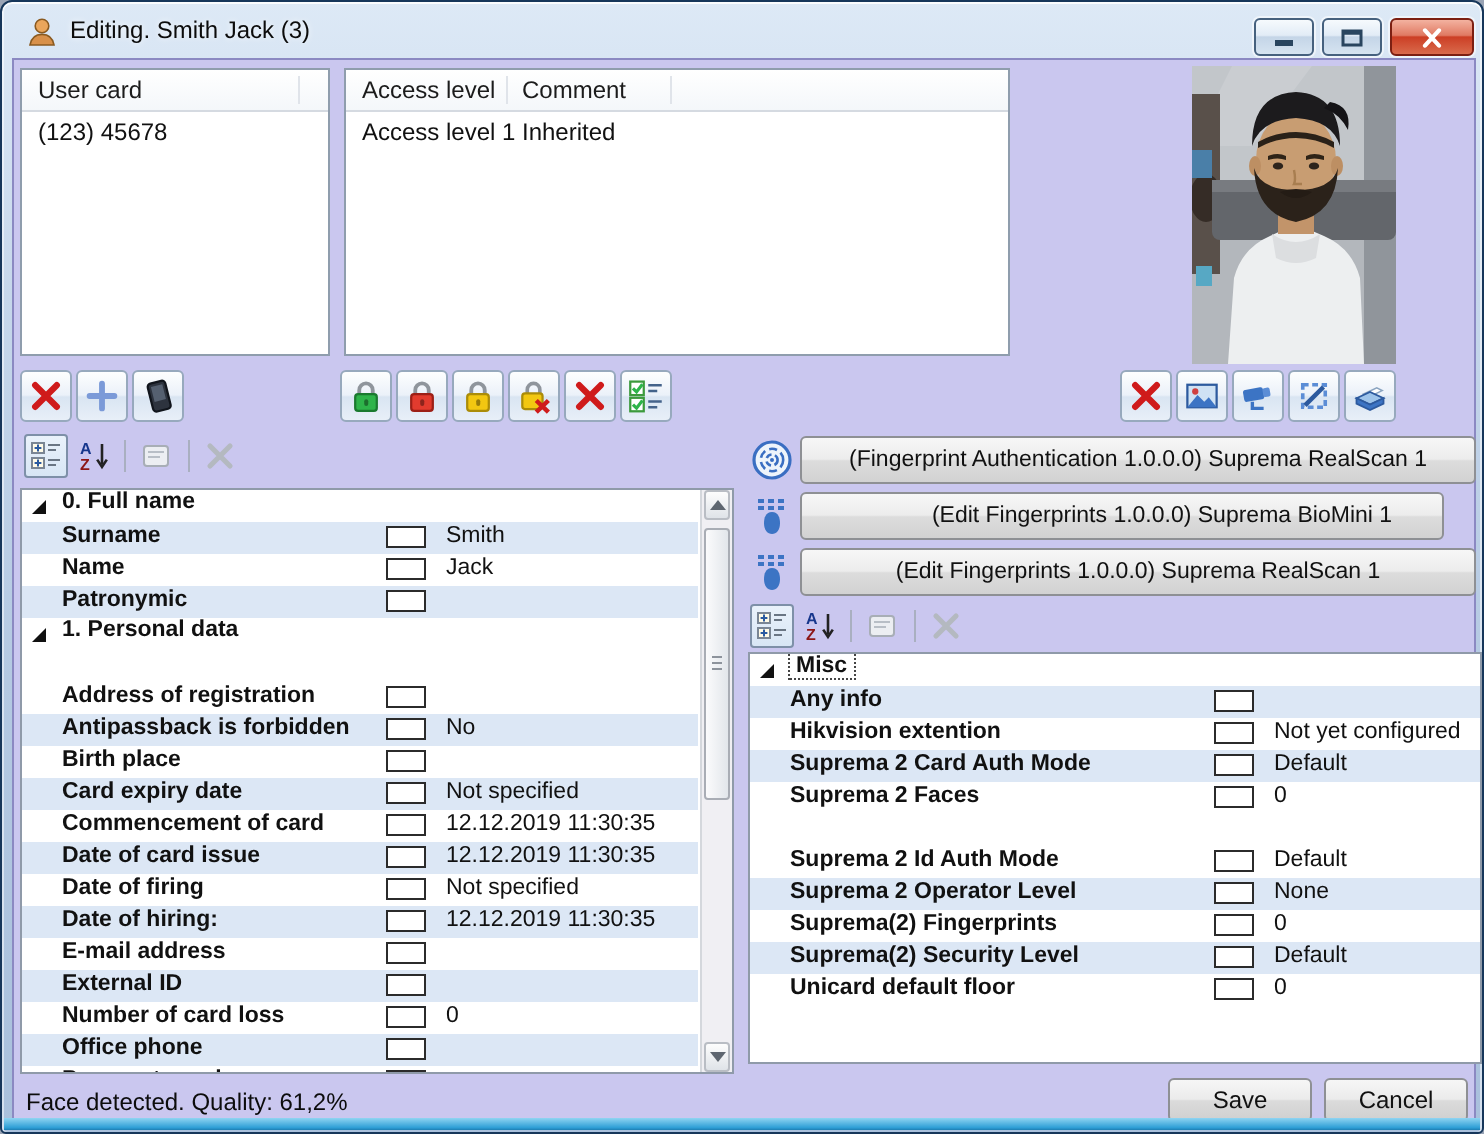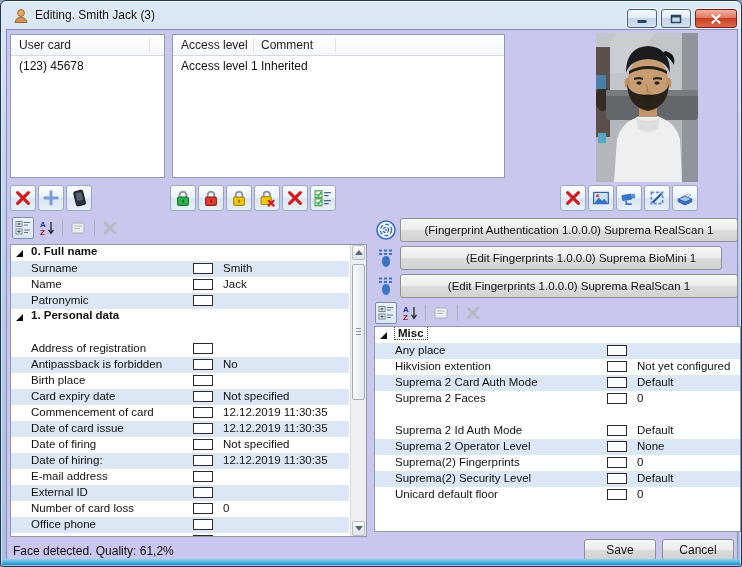--- a/index.html
+++ b/index.html
@@ -35,21 +35,21 @@
     display:flex;align-items:center;justify-content:center;padding:0;}
   .gbtn.pressed{border-color:#7e90a8;background:linear-gradient(#eaf2fb,#d8e6f5);}
   .gbtn svg{width:16px;height:16px;}
   .gsep{position:absolute;width:1px;height:16px;background:#a9afc0;}
   
   .pgrid{position:absolute;background:#fff;border:1px solid #8f9aa9;}
   .pgrid-body{position:absolute;left:0;top:0;right:0;bottom:0;overflow:hidden;}
   .prow{position:absolute;left:0;height:16px;font-size:11.5px;color:#111;}
   .prow.item{background:#fff;}
   .prow.alt{background:#dce7f5;}
-  .prow .plabel{position:absolute;left:20px;top:1px;white-space:nowrap;}
+  .prow .plabel{position:absolute;left:20px;top:1px;white-space:nowrap;font-weight:bold;}
   .prow .pbox{position:absolute;top:2px;width:20px;height:11px;background:#fff;border:1px solid #2b2b2b;}
   .prow .pval{position:absolute;top:1px;white-space:nowrap;}
   .prow.cat{background:#fff;font-weight:bold;}
   .prow.cat .tri{position:absolute;left:5px;top:5px;width:0;height:0;border-left:7px solid transparent;border-bottom:7px solid #111;}
   .prow.cat .pcat{position:absolute;left:20px;top:0;}
   .pcat.focus{outline:1px dotted #444;padding:0 3px;}
   
   .vscroll{position:absolute;top:0;bottom:0;right:0;width:16px;background:#f0eff3;border-left:1px solid #d4d7dc;}
   .sb-btn{position:absolute;left:1px;right:1px;height:15px;border:1px solid #b9bdc4;border-radius:2px;
     background:linear-gradient(#fdfdfd,#dfe3e8);display:flex;align-items:center;justify-content:center;padding:0;}
@@ -433,21 +433,21 @@
         </svg>
     </button>
 
     <div class="pgrid" style="left:367px;top:296px;width:367px;height:206px;">
       <div class="pgrid-body">
         <div class="prow cat" style="top:0;width:365px;">
             <span class="tri"></span>
             <span class="pcat focus">Misc</span>
           </div>
         <div class="prow item alt" style="top:16px;width:365px;">
-            <span class="plabel">Any place</span>
+            <span class="plabel">Any info</span>
             <span class="pbox" style="left:232px;"></span>
             <span class="pval" style="left:262px;"></span>
           </div>
         <div class="prow item" style="top:32px;width:365px;">
             <span class="plabel">Hikvision extention</span>
             <span class="pbox" style="left:232px;"></span>
             <span class="pval" style="left:262px;">Not yet configured</span>
           </div>
         <div class="prow item alt" style="top:48px;width:365px;">
             <span class="plabel">Suprema 2 Card Auth Mode</span>

